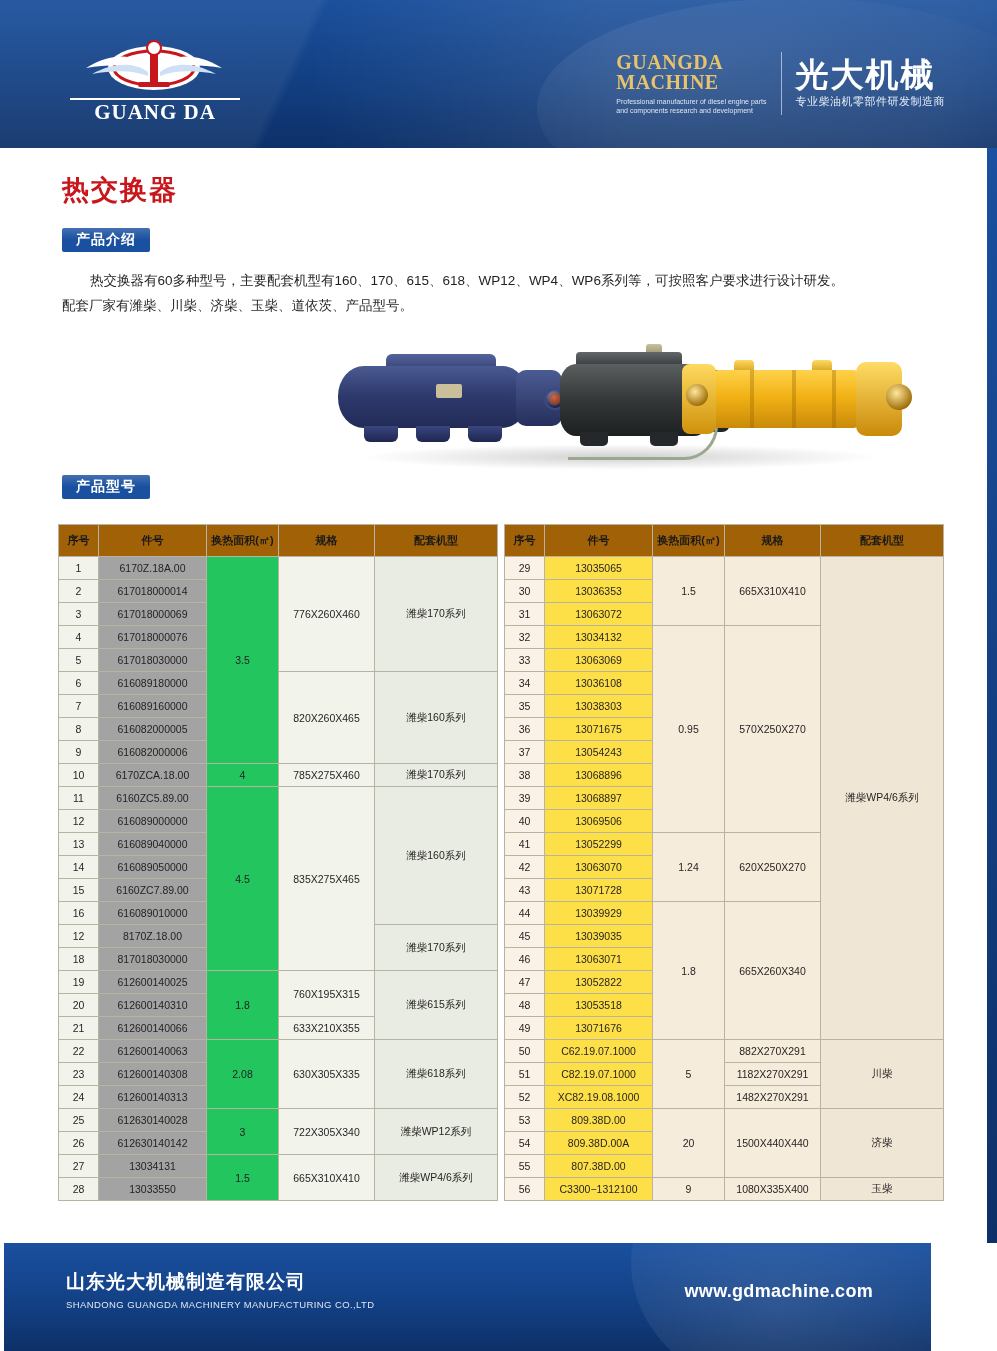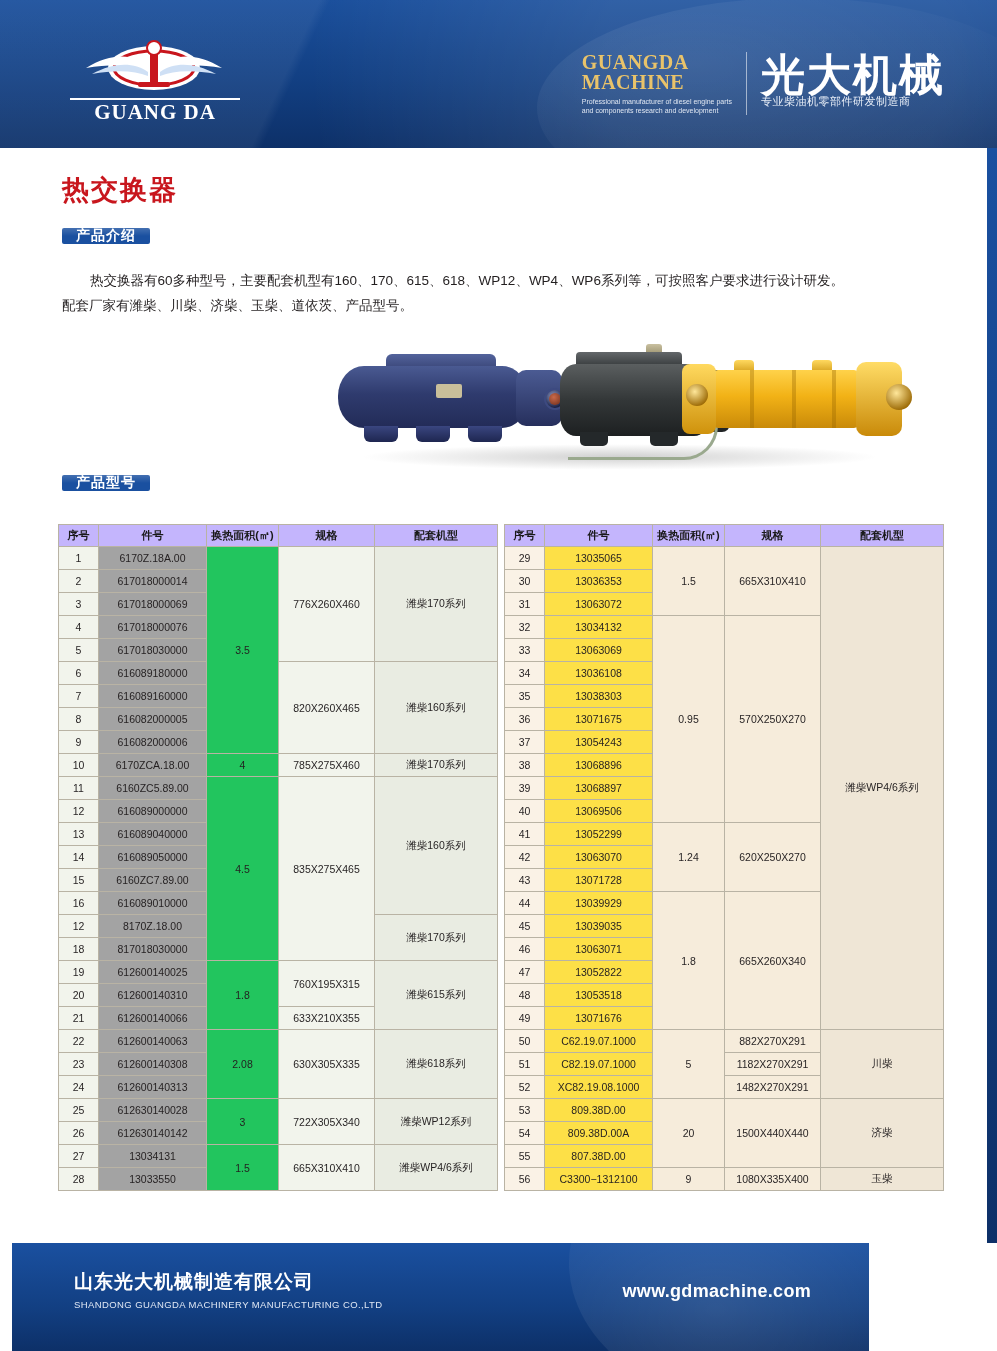--- a/index.html
+++ b/index.html
@@ -51,33 +51,33 @@
     display:flex; align-items:center;
   }
   .hdr-en{
     color:#ffffff; padding-right:14px; border-right:1px solid rgba(255,255,255,.55);
   }
   .hdr-en .l1{ font-family:"Liberation Serif", serif; font-weight:bold; font-size:20px; color:#e9c36a; line-height:20px; letter-spacing:.5px;}
   .hdr-en .l2{ font-family:"Liberation Serif", serif; font-weight:bold; font-size:20px; color:#e9c36a; line-height:21px; letter-spacing:.5px;}
   .hdr-en .l3{ font-size:7px; color:#dfe6f2; line-height:9px; margin-top:4px;}
   .hdr-en .l4{ font-size:7px; color:#dfe6f2; line-height:9px;}
   .hdr-cn{ padding-left:14px; text-align:left; }
-  .hdr-cn .big{ font-size:44px; font-weight:bold; color:#ffffff; line-height:36px; letter-spacing:2px;}
+  .hdr-cn .big{ font-size:33px; font-weight:bold; color:#ffffff; line-height:36px; letter-spacing:2px;}
   .hdr-cn .small{ font-size:11px; color:#e7edf7; line-height:16px; letter-spacing:.5px;}
 
   
   .page { position:absolute; left:0; top:148px; width:997px; height:1095px; background:#fff; }
 
   .title{
     position:absolute; left:62px; top:24px;
     font-size:27px; font-weight:bold; color:#c8161d; letter-spacing:2px;
   }
 
   .sec-label{
-    position:absolute; height:16px; padding:0 14px;
+    position:absolute; height:24px; padding:0 14px;
     background:#1a50a0; color:#fff; font-size:14px; font-weight:bold;
     display:flex; align-items:center; border-radius:2px;
     letter-spacing:1px;
   }
   .sec-label:after{
     content:""; position:absolute; left:0; right:0; top:0; height:50%;
     background:linear-gradient(180deg, rgba(255,255,255,.18), rgba(255,255,255,0));
   }
   #sec1{ left:62px; top:80px; }
   #sec2{ left:62px; top:327px; }
@@ -210,21 +210,21 @@
   }
   table.t-left{ width:439px; }
   table.t-right{ width:439px; }
   th, td{
     border:1px solid #b9b3a4;
     height:23px; text-align:center; vertical-align:middle;
     padding:0 2px; font-weight:normal;
     background:#fff;
   }
   thead th{
-    background:#c4b5fd; font-weight:bold; font-size:11px; color:#1a1a1a; height:22px;
+    background:#a16207; font-weight:bold; font-size:11px; color:#1a1a1a; height:32px;
   }
   td.idx{ background:#f2f4ec; }
   td.part{ background:#a3a3a3; }
   td.area{ background:#22c55e; }
   td.spec{ background:#f2f4ec; }
   td.model{ background:#e9ece2; }
   .t-right td.idx{ background:#faf2e6; }
   .t-right td.part{ background:#fde047; }
   .t-right td.area{ background:#f6ecdb; }
   .t-right td.spec{ background:#f6ecdb; }
@@ -232,21 +232,21 @@
 
   
   .t-left col.c1,.t-right col.c1{ width:40px; }
   .t-left col.c2,.t-right col.c2{ width:108px; }
   .t-left col.c3,.t-right col.c3{ width:72px; }
   .t-left col.c4,.t-right col.c4{ width:96px; }
   .t-left col.c5,.t-right col.c5{ width:123px; }
 
   
   .footer{
-    position:absolute; left:12px; bottom:0; width:857px; height:108px;
+    position:absolute; left:4px; bottom:0; width:927px; height:108px;
     background: linear-gradient(180deg,#1a50a0 0%, #123f82 60%, #0d3068 100%);
     overflow:hidden;
   }
   .footer .arc{
     position:absolute; right:-120px; top:-130px; width:420px; height:300px;
     border-radius:50%;
     background:radial-gradient(ellipse at 35% 65%, rgba(255,255,255,.12), rgba(255,255,255,0) 70%);
   }
   .foot-cn{
     position:absolute; left:62px; top:26px; color:#fff;

